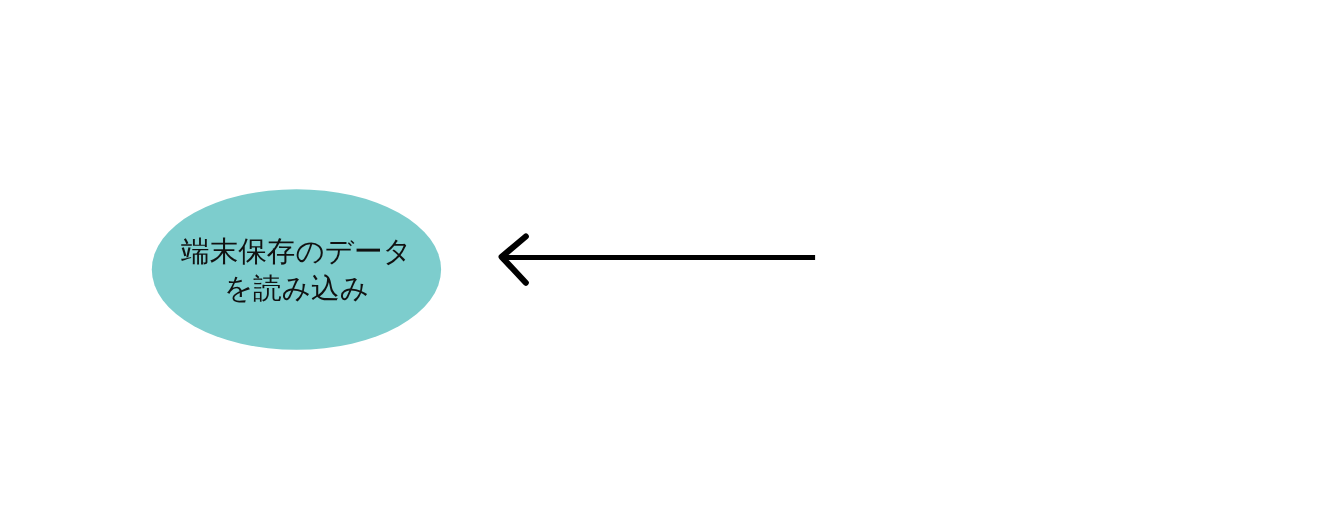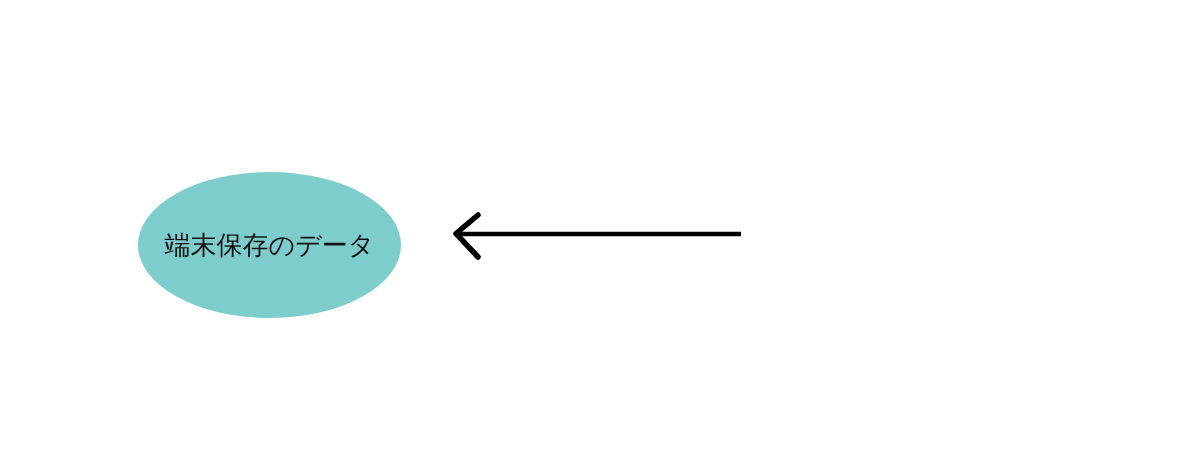--- a/index.html
+++ b/index.html
@@ -65,20 +65,21 @@
   }
 </style>
 </head>
 <body>
 
 <div class="canvas" style="background: rgb(255, 255, 255);">
 
   <div class="node node-left" style="background: rgb(125, 205, 205); color: rgb(17, 17, 17);">
     <div class="node-label">
       <span>端末保存のデータ</span>
+      <span>を読み込み</span>
     </div>
   </div>
 
   <svg class="arrow" viewBox="0 0 300 70" xmlns="http://www.w3.org/2000/svg">
     <line class="arrow-stroke" x1="291" y1="34" x2="10" y2="34" stroke="#000000" stroke-width="4.5"></line>
     <path class="arrow-stroke" d="M 28 15 L 6 33.5 L 28 57" fill="none" stroke="#000000" stroke-width="5.5" stroke-linecap="round" stroke-linejoin="round"></path>
   </svg>
 
 
 </div>

